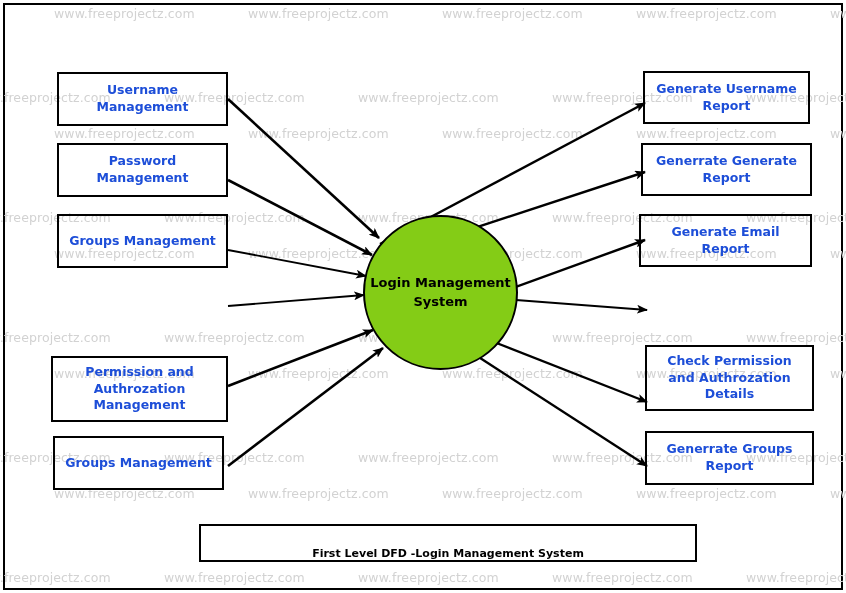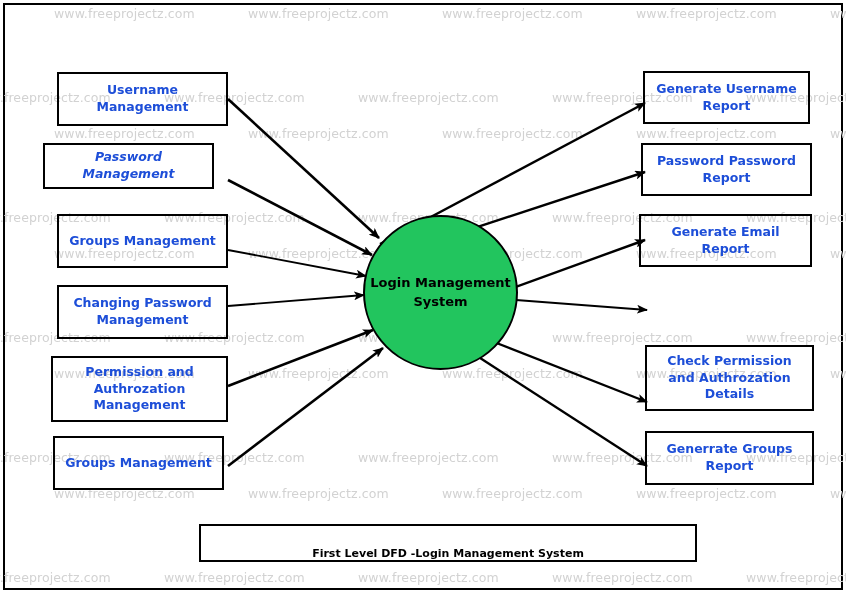--- a/index.html
+++ b/index.html
@@ -75,21 +75,21 @@
     color: #1d4ed8;
     padding: 0 6px;
   }
   .process {
     position: absolute;
     left: 363px;
     top: 215px;
     width: 155px;
     height: 155px;
     border-radius: 50%;
-    background: #22c55e;
+    background: #84cc16;
     border: 2.5px solid #000;
     box-sizing: border-box;
     display: flex;
     align-items: center;
     justify-content: center;
     text-align: center;
     z-index: 3;
     font-family: "DejaVu Sans", sans-serif;
     font-weight: bold;
     font-size: 13px;
@@ -197,45 +197,42 @@
       <line x1="383" y1="335" x2="645" y2="240" stroke-width="2.4"></line>
       <line x1="516" y1="300" x2="647" y2="310" stroke-width="2.0"></line>
       <line x1="494" y1="342" x2="647" y2="402" stroke-width="2.4"></line>
       <line x1="477" y1="356" x2="647" y2="466" stroke-width="2.4"></line>
     </g>
   </svg>
 
   <div class="ent" style="left:57px; top:72px; width:171px; height:54px;">
     <span>Username Management</span>
   </div>
-  <div class="ent" style="left:43px; top:143px; width:171px; height:46px;font-style:italic;">
+  <div class="ent" style="left:57px; top:143px; width:171px; height:54px;">
     <span>Password Management</span>
   </div>
   <div class="ent" style="left:57px; top:214px; width:171px; height:54px;">
     <span>Groups Management</span>
   </div>
-  <div class="ent" style="left:57px; top:285px; width:171px; height:54px;">
-    <span>Changing Password Management</span>
-  </div>
   <div class="ent" style="left:51px; top:356px; width:177px; height:66px;">
     <span>Permission and Authrozation Management</span>
   </div>
   <div class="ent" style="left:53px; top:436px; width:171px; height:54px;">
     <span>Groups Management</span>
   </div>
 
   <div class="process">
     <span>Login Management System</span>
   </div>
 
   <div class="ent" style="left:643px; top:71px; width:167px; height:53px;">
     <span>Generate Username Report</span>
   </div>
   <div class="ent" style="left:641px; top:143px; width:171px; height:53px;">
-    <span>Password Password Report</span>
+    <span>Generrate Generate Report</span>
   </div>
   <div class="ent" style="left:639px; top:214px; width:173px; height:53px;">
     <span>Generate Email Report</span>
   </div>
   <div class="ent" style="left:645px; top:345px; width:169px; height:66px;">
     <span>Check Permission and Authrozation Details</span>
   </div>
   <div class="ent" style="left:645px; top:431px; width:169px; height:54px;">
     <span>Generrate Groups Report</span>
   </div>

